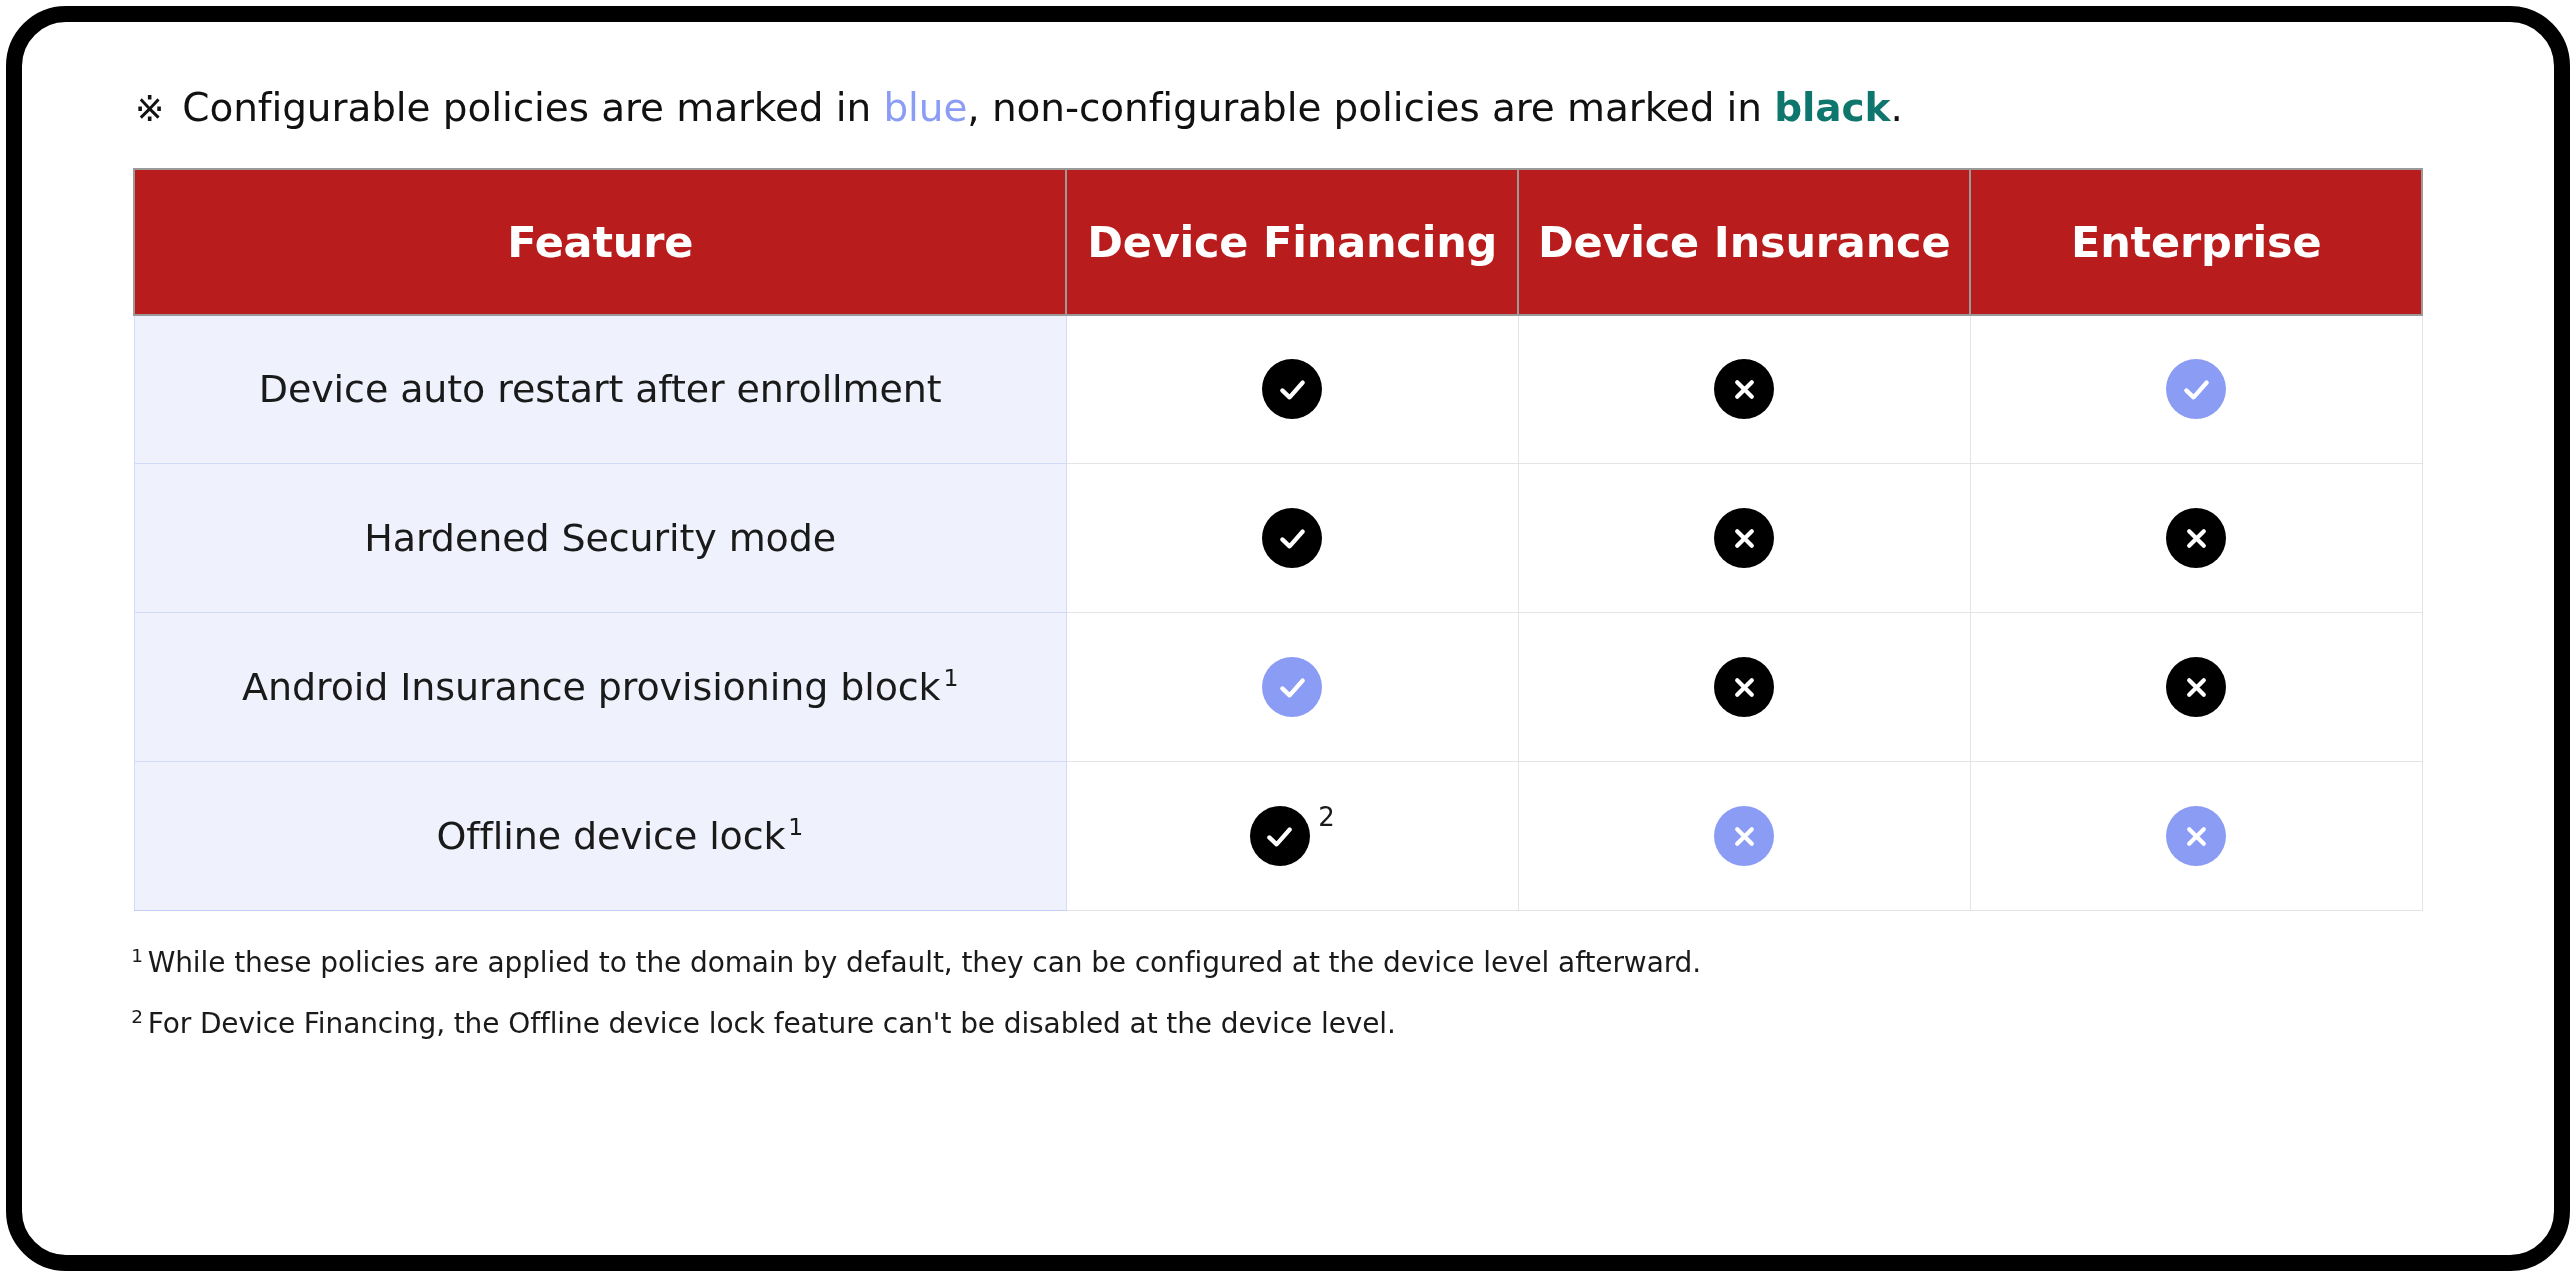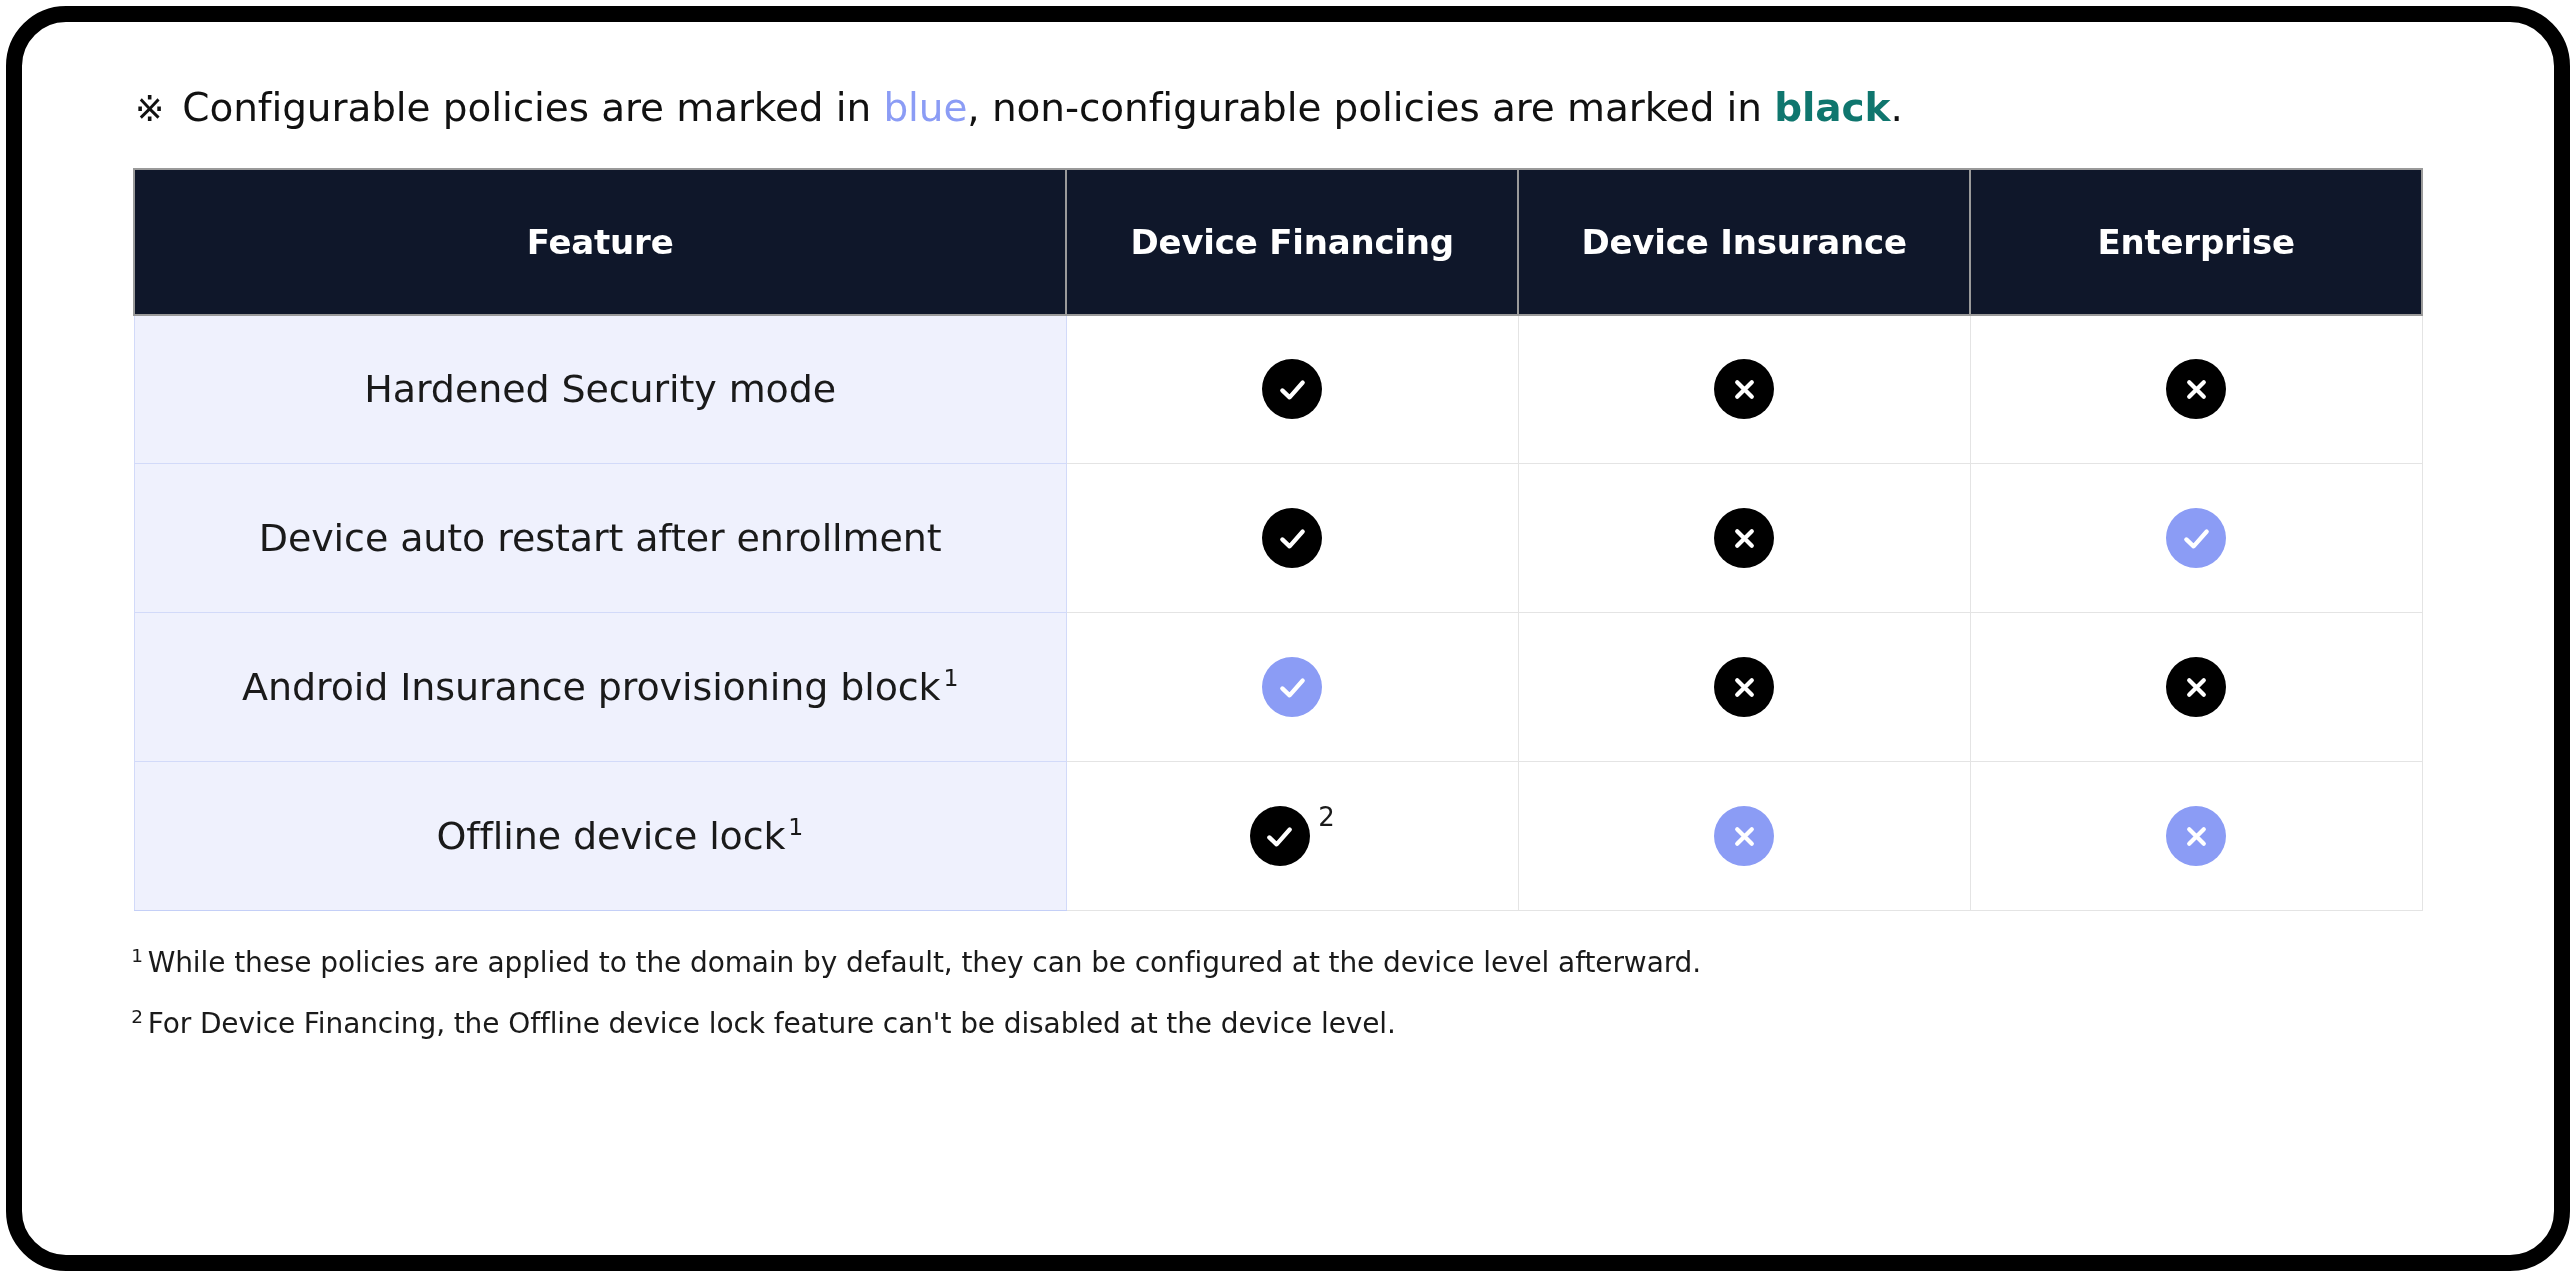--- a/index.html
+++ b/index.html
@@ -72,23 +72,23 @@
     border-collapse: collapse;
     table-layout: fixed;
     width: 2288px;
     margin-left: 15.4px;
     background: #ffffff;
   }
   table.matrix col.c-feature { width: 932px; }
   table.matrix col.c-col     { width: 452px; }
 
   table.matrix thead th {
-    background: #0f172a;
+    background: #b91c1c;
     color: #ffffff;
-    font-size: 34px;
+    font-size: 43px;
     font-weight: bold;
     height: 146px;
     text-align: center;
     vertical-align: middle;
     letter-spacing: -0.2px;
     border-right: 2.9px solid #9a9a9a;
     border-top: 2.9px solid #9a9a9a;
     border-bottom: 2.9px solid #9a9a9a;
     padding: 0 9.6px;
     box-sizing: border-box;
@@ -193,63 +193,63 @@
         <thead>
           <tr>
             <th>Feature</th>
             <th>Device Financing</th>
             <th>Device Insurance</th>
             <th>Enterprise</th>
           </tr>
         </thead>
         <tbody id="matrix-body">
             <tr>
-              <td class="feature-cell"><span>Hardened Security mode</span></td>
-              <td><span class="icon-wrap">
-                  <span class="badge black">
-                    <svg width="35" height="35" viewBox="0 0 24 24">
-                      <path fill="none" stroke="#ffffff" stroke-width="2.9" stroke-linecap="round" stroke-linejoin="round" d="M5 12.6 L10 17.4 L19 7.2"></path>
-                    </svg>
-                  </span>
-                </span></td>
-              <td><span class="icon-wrap">
-                  <span class="badge black">
-                    <svg width="35" height="35" viewBox="0 0 24 24">
-                      <path fill="none" stroke="#ffffff" stroke-width="2.9" stroke-linecap="round" stroke-linejoin="round" d="M7 7 L17 17 M17 7 L7 17"></path>
-                    </svg>
-                  </span>
-                </span></td>
-              <td><span class="icon-wrap">
-                  <span class="badge black">
-                    <svg width="35" height="35" viewBox="0 0 24 24">
-                      <path fill="none" stroke="#ffffff" stroke-width="2.9" stroke-linecap="round" stroke-linejoin="round" d="M7 7 L17 17 M17 7 L7 17"></path>
+              <td class="feature-cell"><span>Device auto restart after enrollment</span></td>
+              <td><span class="icon-wrap">
+                  <span class="badge black">
+                    <svg width="35" height="35" viewBox="0 0 24 24">
+                      <path fill="none" stroke="#ffffff" stroke-width="2.9" stroke-linecap="round" stroke-linejoin="round" d="M5 12.6 L10 17.4 L19 7.2"></path>
+                    </svg>
+                  </span>
+                </span></td>
+              <td><span class="icon-wrap">
+                  <span class="badge black">
+                    <svg width="35" height="35" viewBox="0 0 24 24">
+                      <path fill="none" stroke="#ffffff" stroke-width="2.9" stroke-linecap="round" stroke-linejoin="round" d="M7 7 L17 17 M17 7 L7 17"></path>
+                    </svg>
+                  </span>
+                </span></td>
+              <td><span class="icon-wrap">
+                  <span class="badge blue">
+                    <svg width="35" height="35" viewBox="0 0 24 24">
+                      <path fill="none" stroke="#ffffff" stroke-width="2.9" stroke-linecap="round" stroke-linejoin="round" d="M5 12.6 L10 17.4 L19 7.2"></path>
                     </svg>
                   </span>
                 </span></td>
             </tr>
             <tr>
-              <td class="feature-cell"><span>Device auto restart after enrollment</span></td>
-              <td><span class="icon-wrap">
-                  <span class="badge black">
-                    <svg width="35" height="35" viewBox="0 0 24 24">
-                      <path fill="none" stroke="#ffffff" stroke-width="2.9" stroke-linecap="round" stroke-linejoin="round" d="M5 12.6 L10 17.4 L19 7.2"></path>
-                    </svg>
-                  </span>
-                </span></td>
-              <td><span class="icon-wrap">
-                  <span class="badge black">
-                    <svg width="35" height="35" viewBox="0 0 24 24">
-                      <path fill="none" stroke="#ffffff" stroke-width="2.9" stroke-linecap="round" stroke-linejoin="round" d="M7 7 L17 17 M17 7 L7 17"></path>
-                    </svg>
-                  </span>
-                </span></td>
-              <td><span class="icon-wrap">
-                  <span class="badge blue">
-                    <svg width="35" height="35" viewBox="0 0 24 24">
-                      <path fill="none" stroke="#ffffff" stroke-width="2.9" stroke-linecap="round" stroke-linejoin="round" d="M5 12.6 L10 17.4 L19 7.2"></path>
+              <td class="feature-cell"><span>Hardened Security mode</span></td>
+              <td><span class="icon-wrap">
+                  <span class="badge black">
+                    <svg width="35" height="35" viewBox="0 0 24 24">
+                      <path fill="none" stroke="#ffffff" stroke-width="2.9" stroke-linecap="round" stroke-linejoin="round" d="M5 12.6 L10 17.4 L19 7.2"></path>
+                    </svg>
+                  </span>
+                </span></td>
+              <td><span class="icon-wrap">
+                  <span class="badge black">
+                    <svg width="35" height="35" viewBox="0 0 24 24">
+                      <path fill="none" stroke="#ffffff" stroke-width="2.9" stroke-linecap="round" stroke-linejoin="round" d="M7 7 L17 17 M17 7 L7 17"></path>
+                    </svg>
+                  </span>
+                </span></td>
+              <td><span class="icon-wrap">
+                  <span class="badge black">
+                    <svg width="35" height="35" viewBox="0 0 24 24">
+                      <path fill="none" stroke="#ffffff" stroke-width="2.9" stroke-linecap="round" stroke-linejoin="round" d="M7 7 L17 17 M17 7 L7 17"></path>
                     </svg>
                   </span>
                 </span></td>
             </tr>
             <tr>
               <td class="feature-cell"><span>Android Insurance provisioning block</span><sup class="ref">1</sup></td>
               <td><span class="icon-wrap">
                   <span class="badge blue">
                     <svg width="35" height="35" viewBox="0 0 24 24">
                       <path fill="none" stroke="#ffffff" stroke-width="2.9" stroke-linecap="round" stroke-linejoin="round" d="M5 12.6 L10 17.4 L19 7.2"></path>

